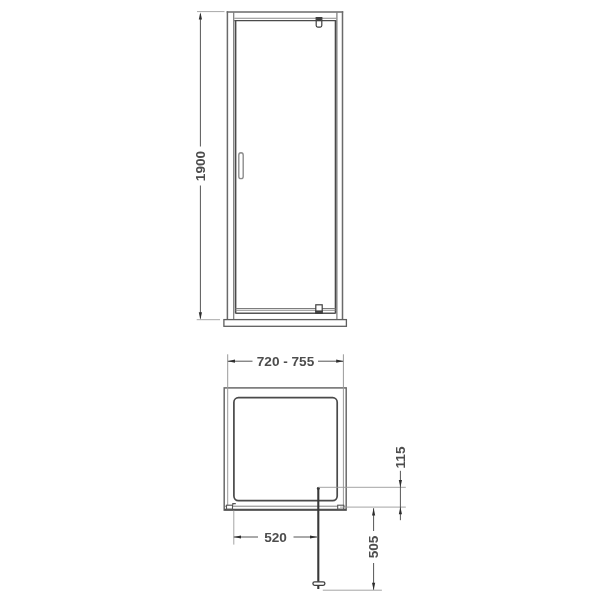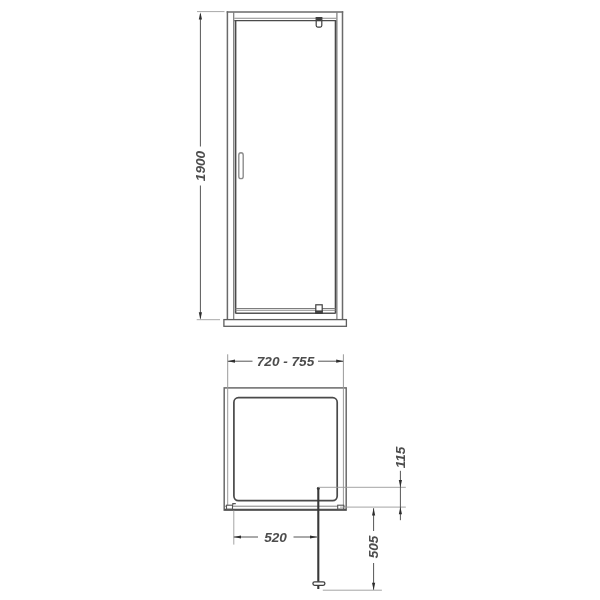--- a/index.html
+++ b/index.html
@@ -1,16 +1,16 @@
 <!DOCTYPE html>
 <html><head>
 <meta charset="utf-8">
 <style>
   html,body{margin:0;padding:0;background:#ffffff;}
-  .wrap{width:600px;height:600px;position:relative;overflow:hidden;font-style:italic;}
+  .wrap{width:600px;height:600px;position:relative;overflow:hidden;}
   svg{display:block;filter:blur(0.4px);}
   text{font-family:"Liberation Sans", sans-serif;font-weight:700;fill:#4d4d4d;}
 </style>
 </head>
 <body>
 <div class="wrap">
 <svg width="600" height="600" viewBox="0 0 600 600">
 
   <rect x="0" y="0" width="600" height="600" fill="#ffffff"></rect>
 

